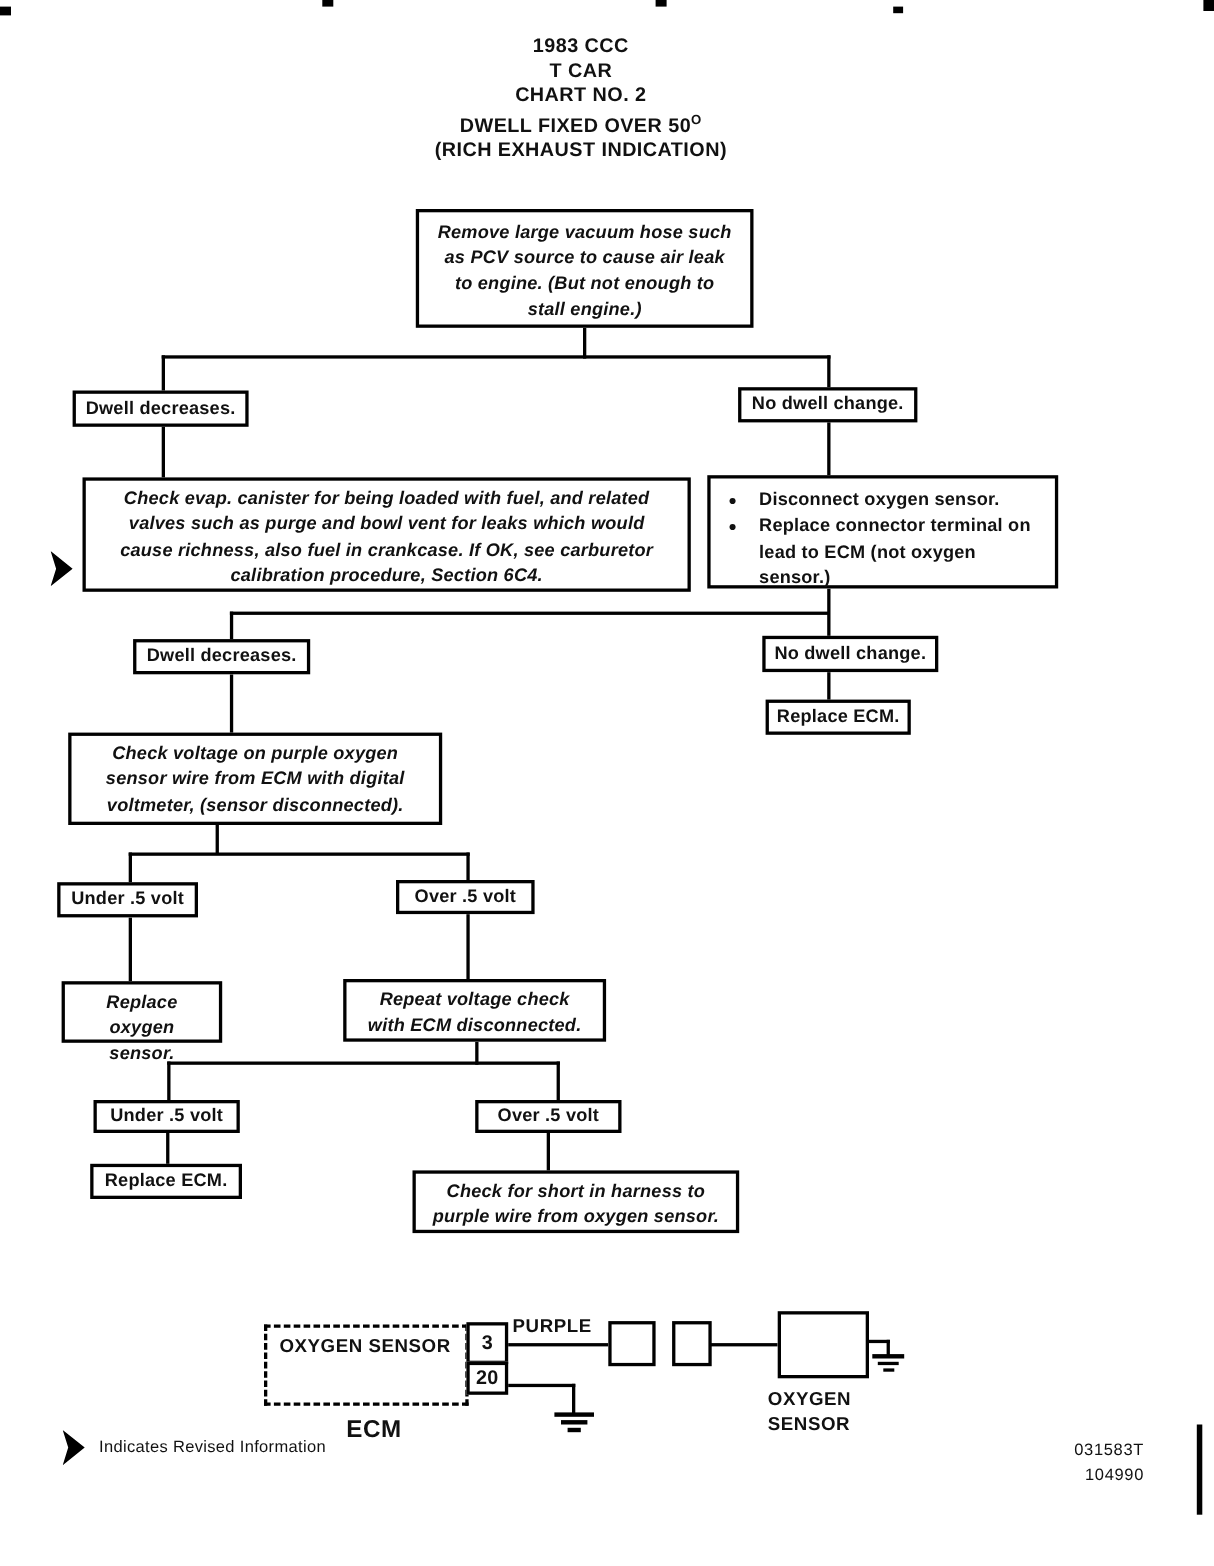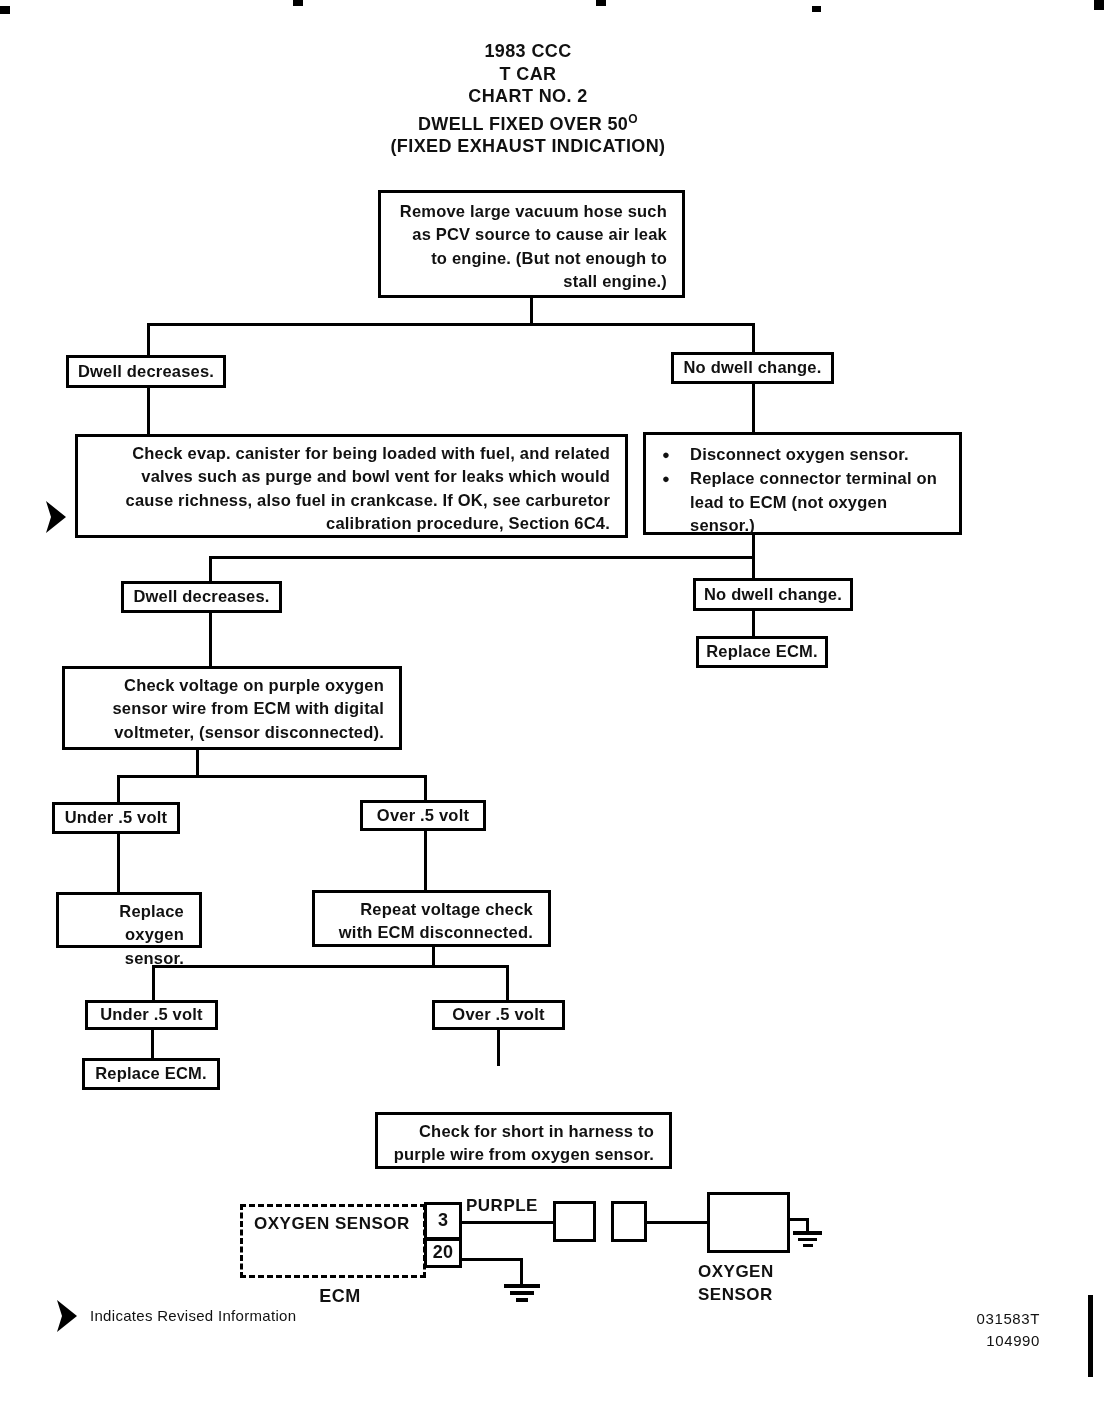--- a/index.html
+++ b/index.html
@@ -1,27 +1,27 @@
 <!DOCTYPE html>
 <html><head>
 <meta charset="utf-8">
 <style>
   html,body{margin:0;padding:0;background:#e8e8e8;}
   .page{
     position:relative; width:1104px; height:1424px; background:#fff;
     font-family:"Liberation Sans", sans-serif; color:#111; overflow:hidden;
     margin:0 auto;
   }
-  .title-block{position:absolute; left:128px; top:40px; width:800px; text-align:center;
+  .title-block{position:absolute; left:128px; top:30px; width:800px; text-align:center;
     font-size:18px; font-weight:bold; line-height:22.5px; letter-spacing:.4px;}
   .title-block sup{font-size:12px;}
   .box{position:absolute; border:3px solid #000; background:#fff; box-sizing:border-box;
     font-size:16.5px; font-weight:bold; line-height:1.42; letter-spacing:.2px;}
   .box.center{display:flex; align-items:center; justify-content:center; white-space:nowrap;}
-  .box.para{padding:5px 15px; text-align:right;}
+  .box.para{padding:5px 15px; text-align:center;font-style:italic;}
   .hline,.vline{position:absolute; background:#000;}
   .hline{height:3px;} .vline{width:3px;}
   .bullets{padding:8px 8px 4px 16px;}
   .bullet-row{display:flex; gap:20px; margin-bottom:1px;}
   .bullet-dot{font-size:13px; line-height:23px; flex:0 0 auto;}
   .bullet-text{flex:1 1 auto;}
   .dash-box{position:absolute; border:3px dashed #000; background:#fff; box-sizing:border-box;}
   .wire-label{position:absolute; font-size:17px; font-weight:bold; letter-spacing:.5px;}
   .small-sq{position:absolute; border:3px solid #000; background:#fff; box-sizing:border-box;}
   .gnd-bar{position:absolute; background:#000;}
@@ -41,21 +41,21 @@
   <div class="artifact" style="left:596px;top:0;width:10px;height:6px;"></div>
   <div class="artifact" style="left:812px;top:6px;width:9px;height:6px;"></div>
   <div class="artifact" style="left:1094px;top:0;width:10px;height:10px;"></div>
   <div class="artifact" style="left:1088px;top:1295px;width:5px;height:82px;"></div>
 
   <div class="title-block">
     <div>1983 CCC</div>
     <div>T CAR</div>
     <div>CHART NO. 2</div>
     <div><span>DWELL FIXED OVER 50</span><sup>O</sup></div>
-    <div>(FIXED EXHAUST INDICATION)</div>
+    <div>(RICH EXHAUST INDICATION)</div>
   </div>
 
   <div class="vline" style="left:530px;top:298px;height:28px;"></div>
   <div class="hline" style="left:147px;top:323px;width:608px;"></div>
   <div class="vline" style="left:147px;top:323px;height:34px;"></div>
   <div class="vline" style="left:752px;top:323px;height:31px;"></div>
   <div class="vline" style="left:147px;top:387px;height:48px;"></div>
   <div class="vline" style="left:752px;top:383px;height:50px;"></div>
   <div class="vline" style="left:752px;top:535px;height:46px;"></div>
   <div class="hline" style="left:209px;top:556px;width:545px;"></div>
@@ -144,27 +144,27 @@
   </div>
 
   <div class="box center" style="left:432px;top:1000px;width:133px;height:30px;">
     <span>Over .5 volt</span>
   </div>
 
   <div class="box center" style="left:82px;top:1058px;width:138px;height:32px;">
     <span>Replace ECM.</span>
   </div>
 
-  <div class="box para" style="left:375px;top:1064px;width:297px;height:57px;margin-top:48px;">
+  <div class="box para" style="left:375px;top:1064px;width:297px;height:57px;">
     <span>Check for short in harness to purple wire from oxygen sensor.</span>
   </div>
 
   <div class="dash-box" style="left:240px;top:1204px;width:186px;height:74px;"></div>
   <div class="wire-label" style="left:254px;top:1214px;">OXYGEN SENSOR</div>
-  <div class="wire-label" style="left:300px;top:1286px;width:80px;text-align:center;font-size:18px;">ECM</div>
+  <div class="wire-label" style="left:300px;top:1286px;width:80px;text-align:center;font-size:22px;">ECM</div>
 
   <div class="small-sq box center" style="left:424px;top:1202px;width:38px;height:38px;font-size:18px;">
     <span>3</span>
   </div>
   <div class="small-sq box center" style="left:424px;top:1238px;width:38px;height:30px;font-size:18px;">
     <span>20</span>
   </div>
 
   <div class="hline" style="left:462px;top:1221px;width:91px;"></div>
   <div class="wire-label" style="left:466px;top:1196px;">PURPLE</div>

